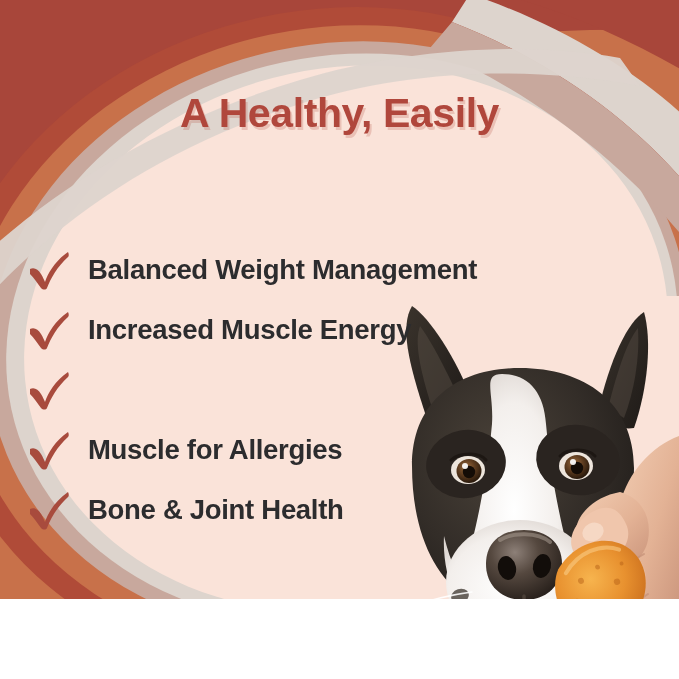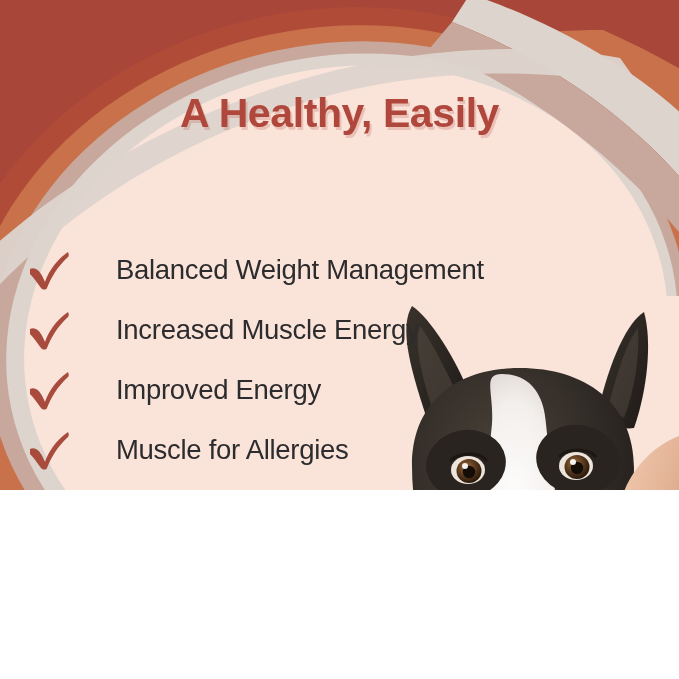--- a/index.html
+++ b/index.html
@@ -1,20 +1,20 @@
 <!DOCTYPE html>
 <html><head>
 <meta charset="utf-8">
 <style>
   html,body{margin:0;padding:0;background:#fff;}
   body{font-family:"Liberation Sans",sans-serif;}
 
   #poster{
     position:relative;
-    width:679px;height:490px;
+    width:679px;height:599px;
     overflow:hidden;
     background:#fdba74;
   }
 
   
   .bg-layer{position:absolute;inset:0;overflow:hidden;}
   .bg-layer svg{display:block;width:679px;height:679px;}
 
   
   .content{position:absolute;inset:0;}
@@ -48,26 +48,25 @@
   }
   .check-icon{
     width:48px;height:46px;
     flex:0 0 48px;
     margin-right:14px;
     display:block;
   }
   .check-icon svg{display:block;width:48px;height:46px;}
   .check-label{
     color:#2c2c2e;
-    font-weight:normal;
+    font-weight:bold;
     font-size:27.5px;
     letter-spacing:-0.3px;
     line-height:1;
     white-space:nowrap;
-    margin-left:28px;
     -webkit-font-smoothing:antialiased;
   }
 
   
   .photo{
     position:absolute;
     left:352px;top:296px;
     width:327px;height:383px;
     overflow:hidden;
     pointer-events:none;
@@ -342,30 +341,39 @@
       </div>
 
       <div class="check-row">
         <span class="check-icon">
           <svg viewBox="0 0 48 46" xmlns="http://www.w3.org/2000/svg">
             <path d="M 4 22 C 8 20 12 22 15 27 C 17 30 18 33 19 35 C 22 26 29 14 42 5
                      C 43 7 43 9 42 10 C 31 20 25 31 21 41 C 20 43 17 43 15 41
                      C 12 37 8 31 4 27 Z" fill="#a84b3d"></path>
           </svg>
         </span>
-        <span class="check-label">Improved Energy</span>
       </div>
 
       <div class="check-row">
         <span class="check-icon">
           <svg viewBox="0 0 48 46" xmlns="http://www.w3.org/2000/svg">
             <path d="M 4 22 C 8 20 12 22 15 27 C 17 30 18 33 19 35 C 22 26 29 14 42 5
                      C 43 7 43 9 42 10 C 31 20 25 31 21 41 C 20 43 17 43 15 41
                      C 12 37 8 31 4 27 Z" fill="#a84b3d"></path>
           </svg>
         </span>
         <span class="check-label">Muscle for Allergies</span>
       </div>
 
+      <div class="check-row">
+        <span class="check-icon">
+          <svg viewBox="0 0 48 46" xmlns="http://www.w3.org/2000/svg">
+            <path d="M 4 22 C 8 20 12 22 15 27 C 17 30 18 33 19 35 C 22 26 29 14 42 5
+                     C 43 7 43 9 42 10 C 31 20 25 31 21 41 C 20 43 17 43 15 41
+                     C 12 37 8 31 4 27 Z" fill="#a84b3d"></path>
+          </svg>
+        </span>
+        <span class="check-label">Bone &amp; Joint Health</span>
+      </div>
 
     </div>
   </div>
 </div>
 
 </body></html>

